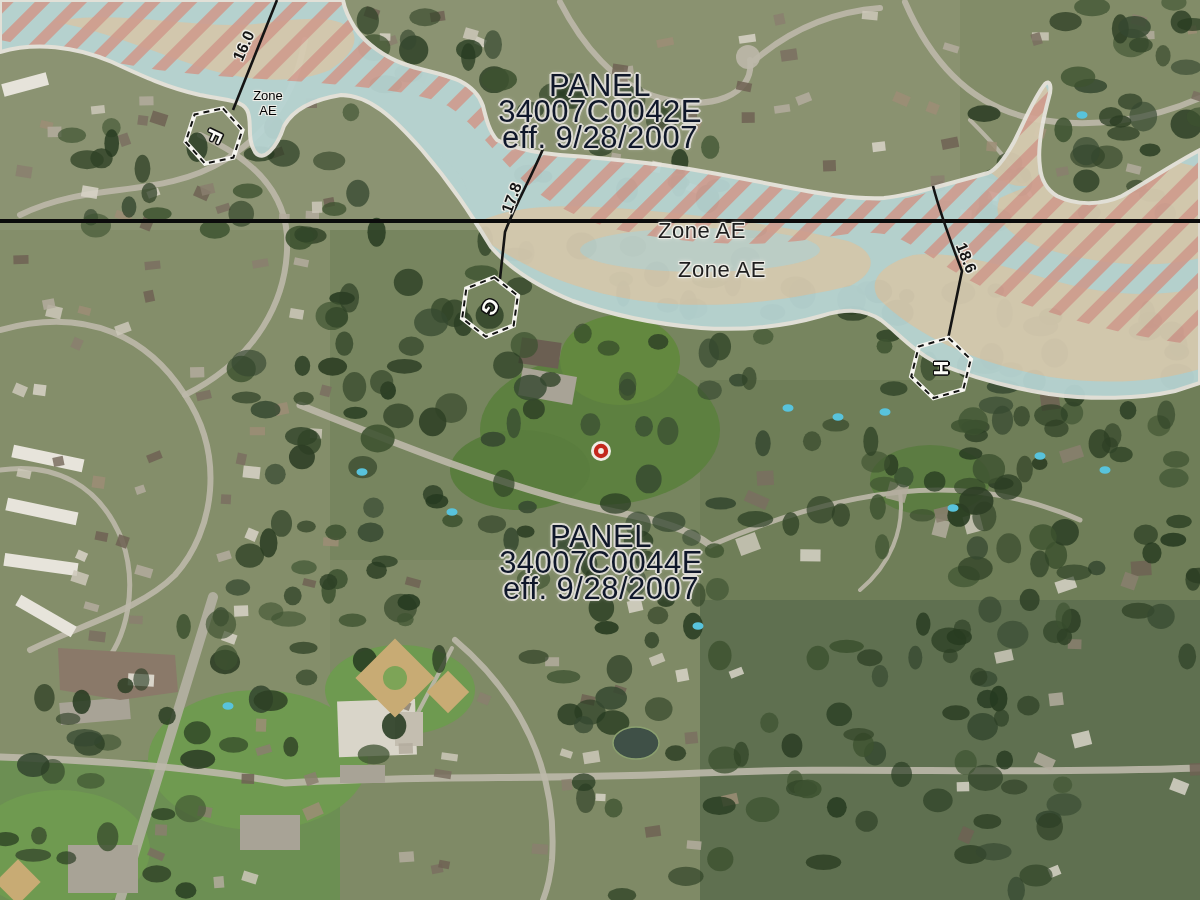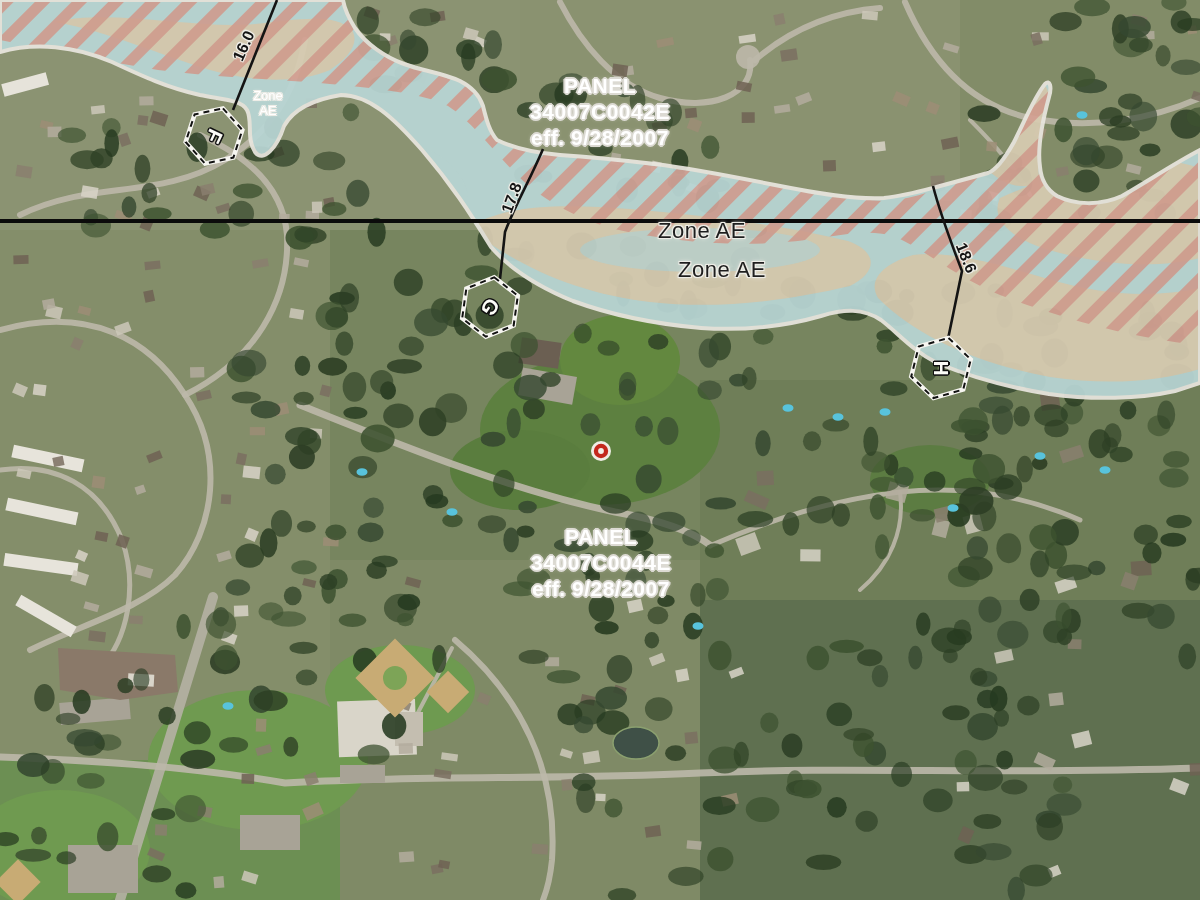--- a/index.html
+++ b/index.html
@@ -10,32 +10,32 @@
   .stage svg{position:absolute;left:0;top:0;}
   .map-label{
     position:absolute;text-align:center;pointer-events:none;white-space:nowrap;
     transform:translate(-50%,-50%);
   }
   .zone-label{
     font-size:22px;color:#1e1e1e;letter-spacing:.5px;
     text-shadow:-1px -1px 0 #eeede7,1px -1px 0 #eeede7,-1px 1px 0 #eeede7,1px 1px 0 #eeede7,0 0 3px #eeede7,0 0 5px #eeede7;
   }
   .zone-label-small{
-    font-size:13px;line-height:15px;color:#ffffff;
+    font-size:13px;line-height:15px;color:#000000;
     text-shadow:-1px -1px 0 #eeede7,1px -1px 0 #eeede7,-1px 1px 0 #eeede7,1px 1px 0 #eeede7,0 0 3px #eeede7;
   }
   .elev{
     font-size:16px;font-weight:bold;color:#141414;
     text-shadow:-1px -1px 0 #f0efe9,1px -1px 0 #f0efe9,-1px 1px 0 #f0efe9,1px 1px 0 #f0efe9,0 0 3px #f0efe9;
   }
   #elev-f{left:244px;top:46px;transform:translate(-50%,-50%) rotate(-66deg);}
   #elev-g{left:512px;top:198px;transform:translate(-50%,-50%) rotate(-70deg);}
   #elev-h{left:966px;top:258px;transform:translate(-50%,-50%) rotate(68deg);}
   .panel-label{
-    font-size:21px;line-height:26px;font-weight:bold;color:#ffffff;letter-spacing:.5px;
+    font-size:31px;line-height:26px;font-weight:normal;color:#0f172a;letter-spacing:.5px;
     text-shadow:-2px 0 0 #dcdad3,2px 0 0 #dcdad3,0 -2px 0 #dcdad3,0 2px 0 #dcdad3,
                 -1px -1px 0 #dcdad3,1px -1px 0 #dcdad3,-1px 1px 0 #dcdad3,1px 1px 0 #dcdad3,0 0 4px #d8d6cf;
   }
   #panel-1{left:600px;top:112px;}
   #panel-2{left:601px;top:563px;}
   #zone-small{left:268px;top:103px;}
   #zone-ae-1{left:702px;top:231px;}
   #zone-ae-2{left:722px;top:270px;}
   .hex-letter{
     font-size:21px;font-weight:bold;color:#fcfcf7;

